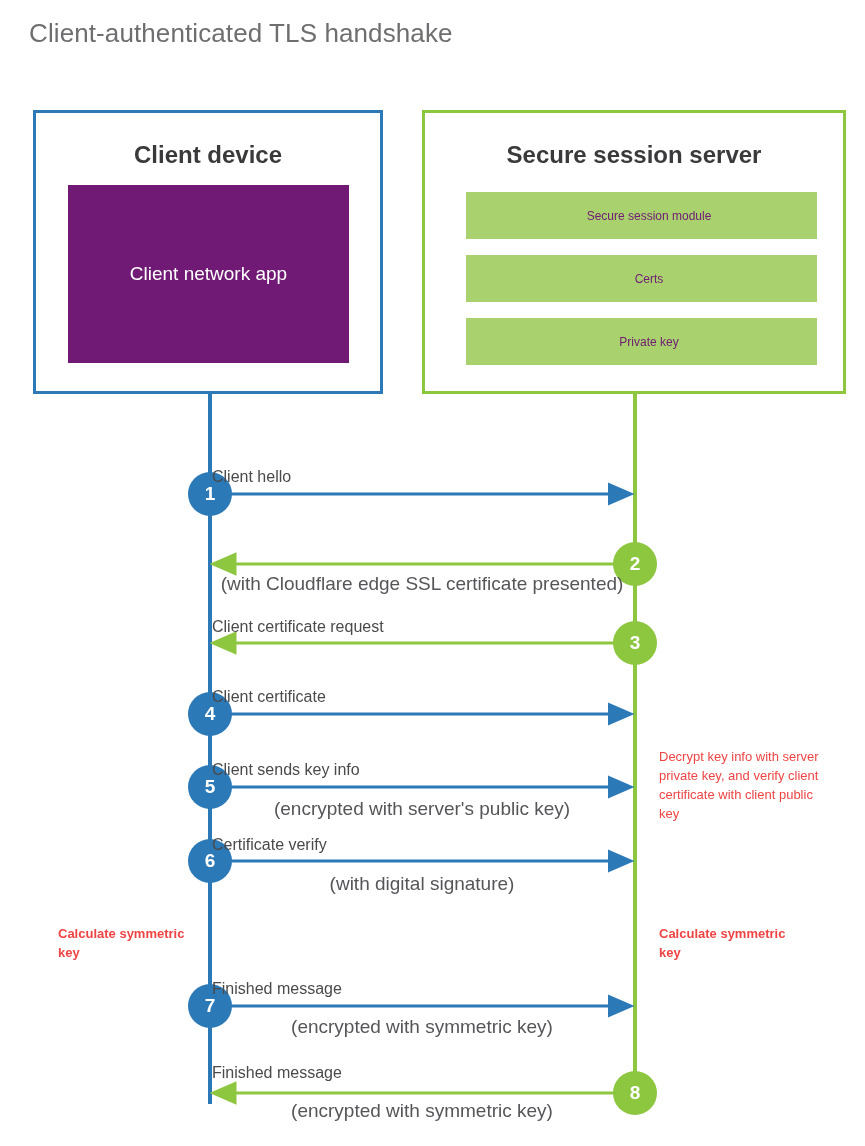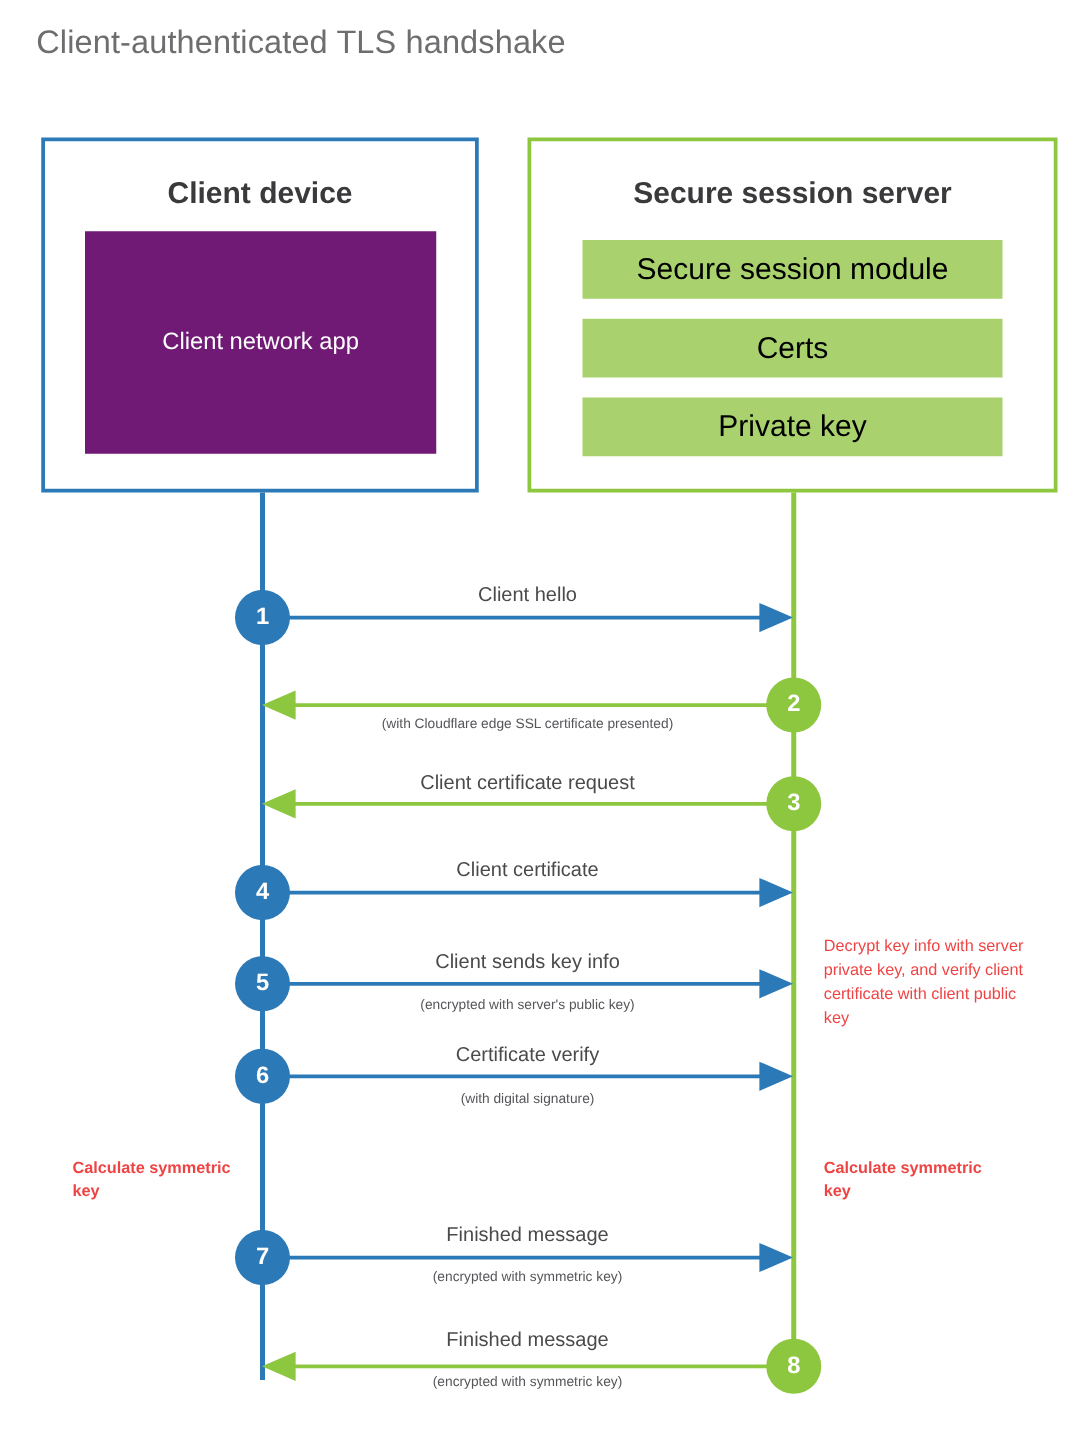--- a/index.html
+++ b/index.html
@@ -79,26 +79,27 @@
     text-align: center;
     line-height: 1.25;
   }
 
   .server-bar {
     position: absolute;
     left: 41px;
     width: 336px;
     height: 47px;
     background: #a9d26e;
-    color: #000000;
-    font-size: 24px;
+    color: #701a75;
+    font-size: 12px;
     display: flex;
     align-items: center;
     justify-content: center;
     text-align: center;
+    padding-left: 15px;
   }
   .server-bar.b0 { top: 79px; }
   .server-bar.b1 { top: 142px; }
   .server-bar.b2 { top: 205px; }
 
   
   .lifeline {
     position: absolute;
     width: 4px;
   }
@@ -137,29 +138,28 @@
     display: flex;
     align-items: center;
     justify-content: center;
   }
   .step-circle.blue  { background: #2c79b8; }
   .step-circle.green { background: #8dc63f; }
 
   
   .msg-label {
     position: absolute;
-    text-align: center;
     font-size: 16px;
     color: #4a4a4c;
     white-space: nowrap;
   }
   .msg-sub {
     position: absolute;
     text-align: center;
-    font-size: 11px;
+    font-size: 19px;
     color: #56565a;
     white-space: nowrap;
   }
 
   
   .side-note {
     position: absolute;
     font-size: 13px;
     line-height: 1.45;
     color: #ef4444;

